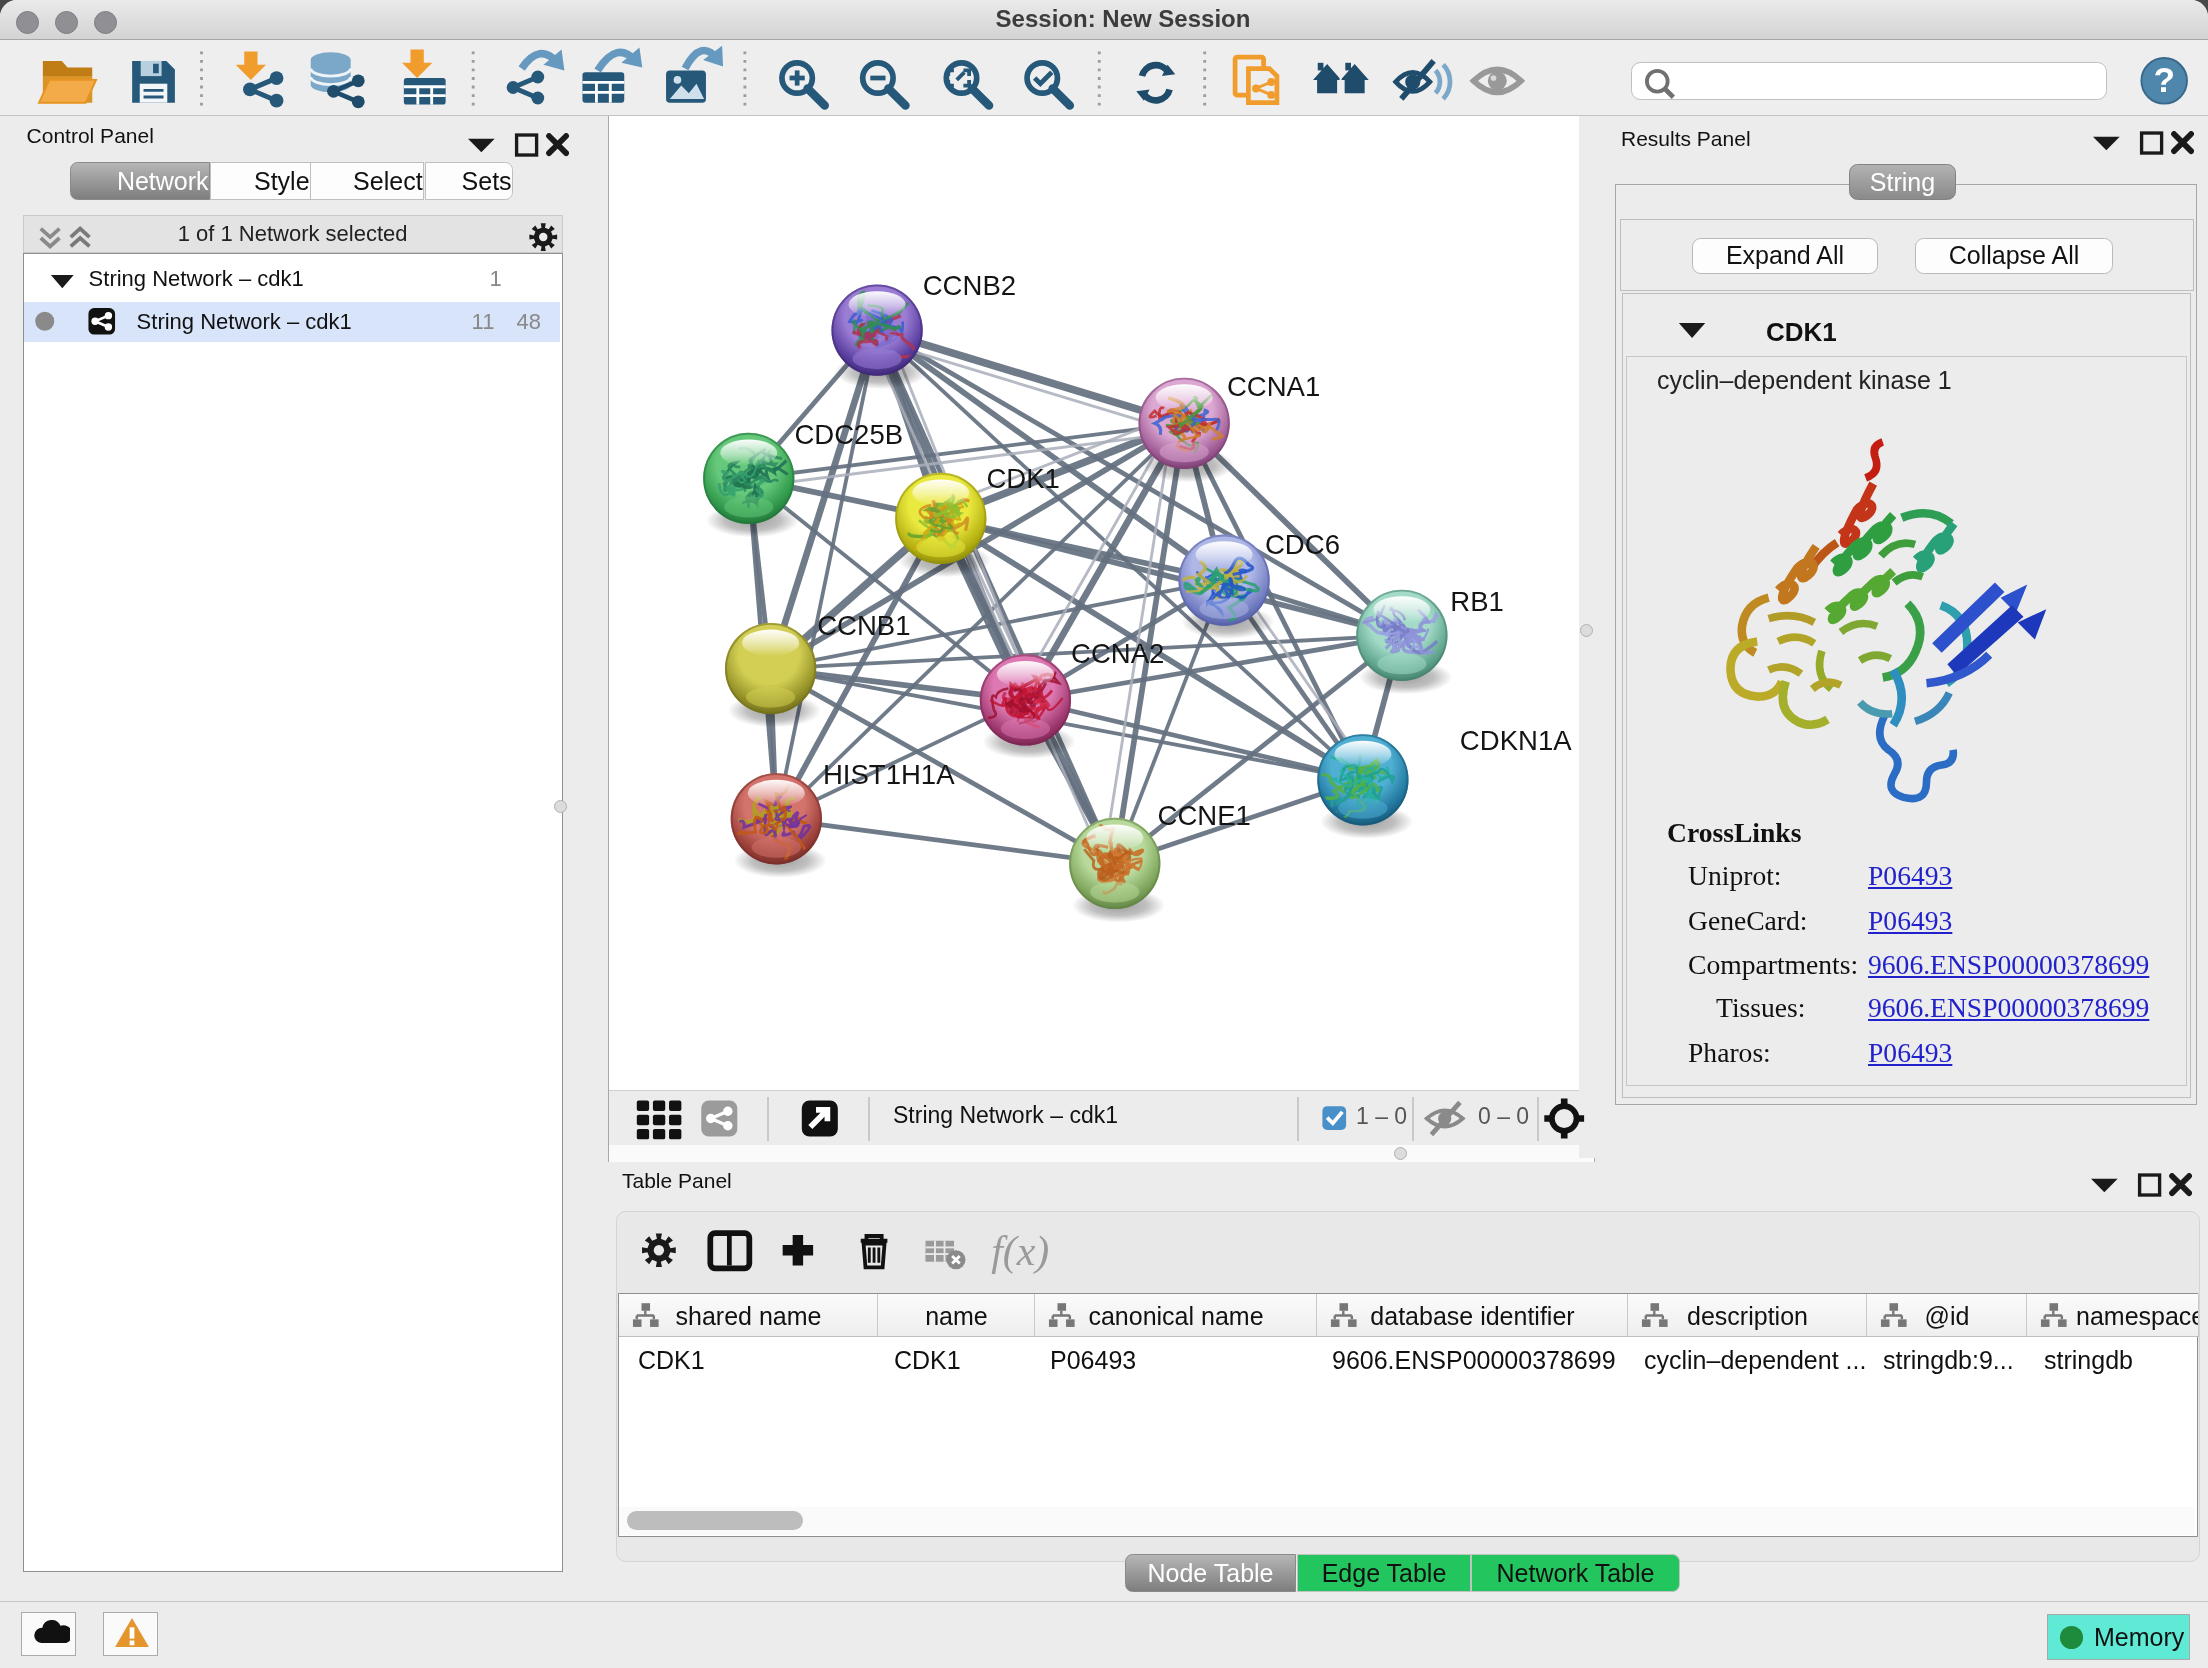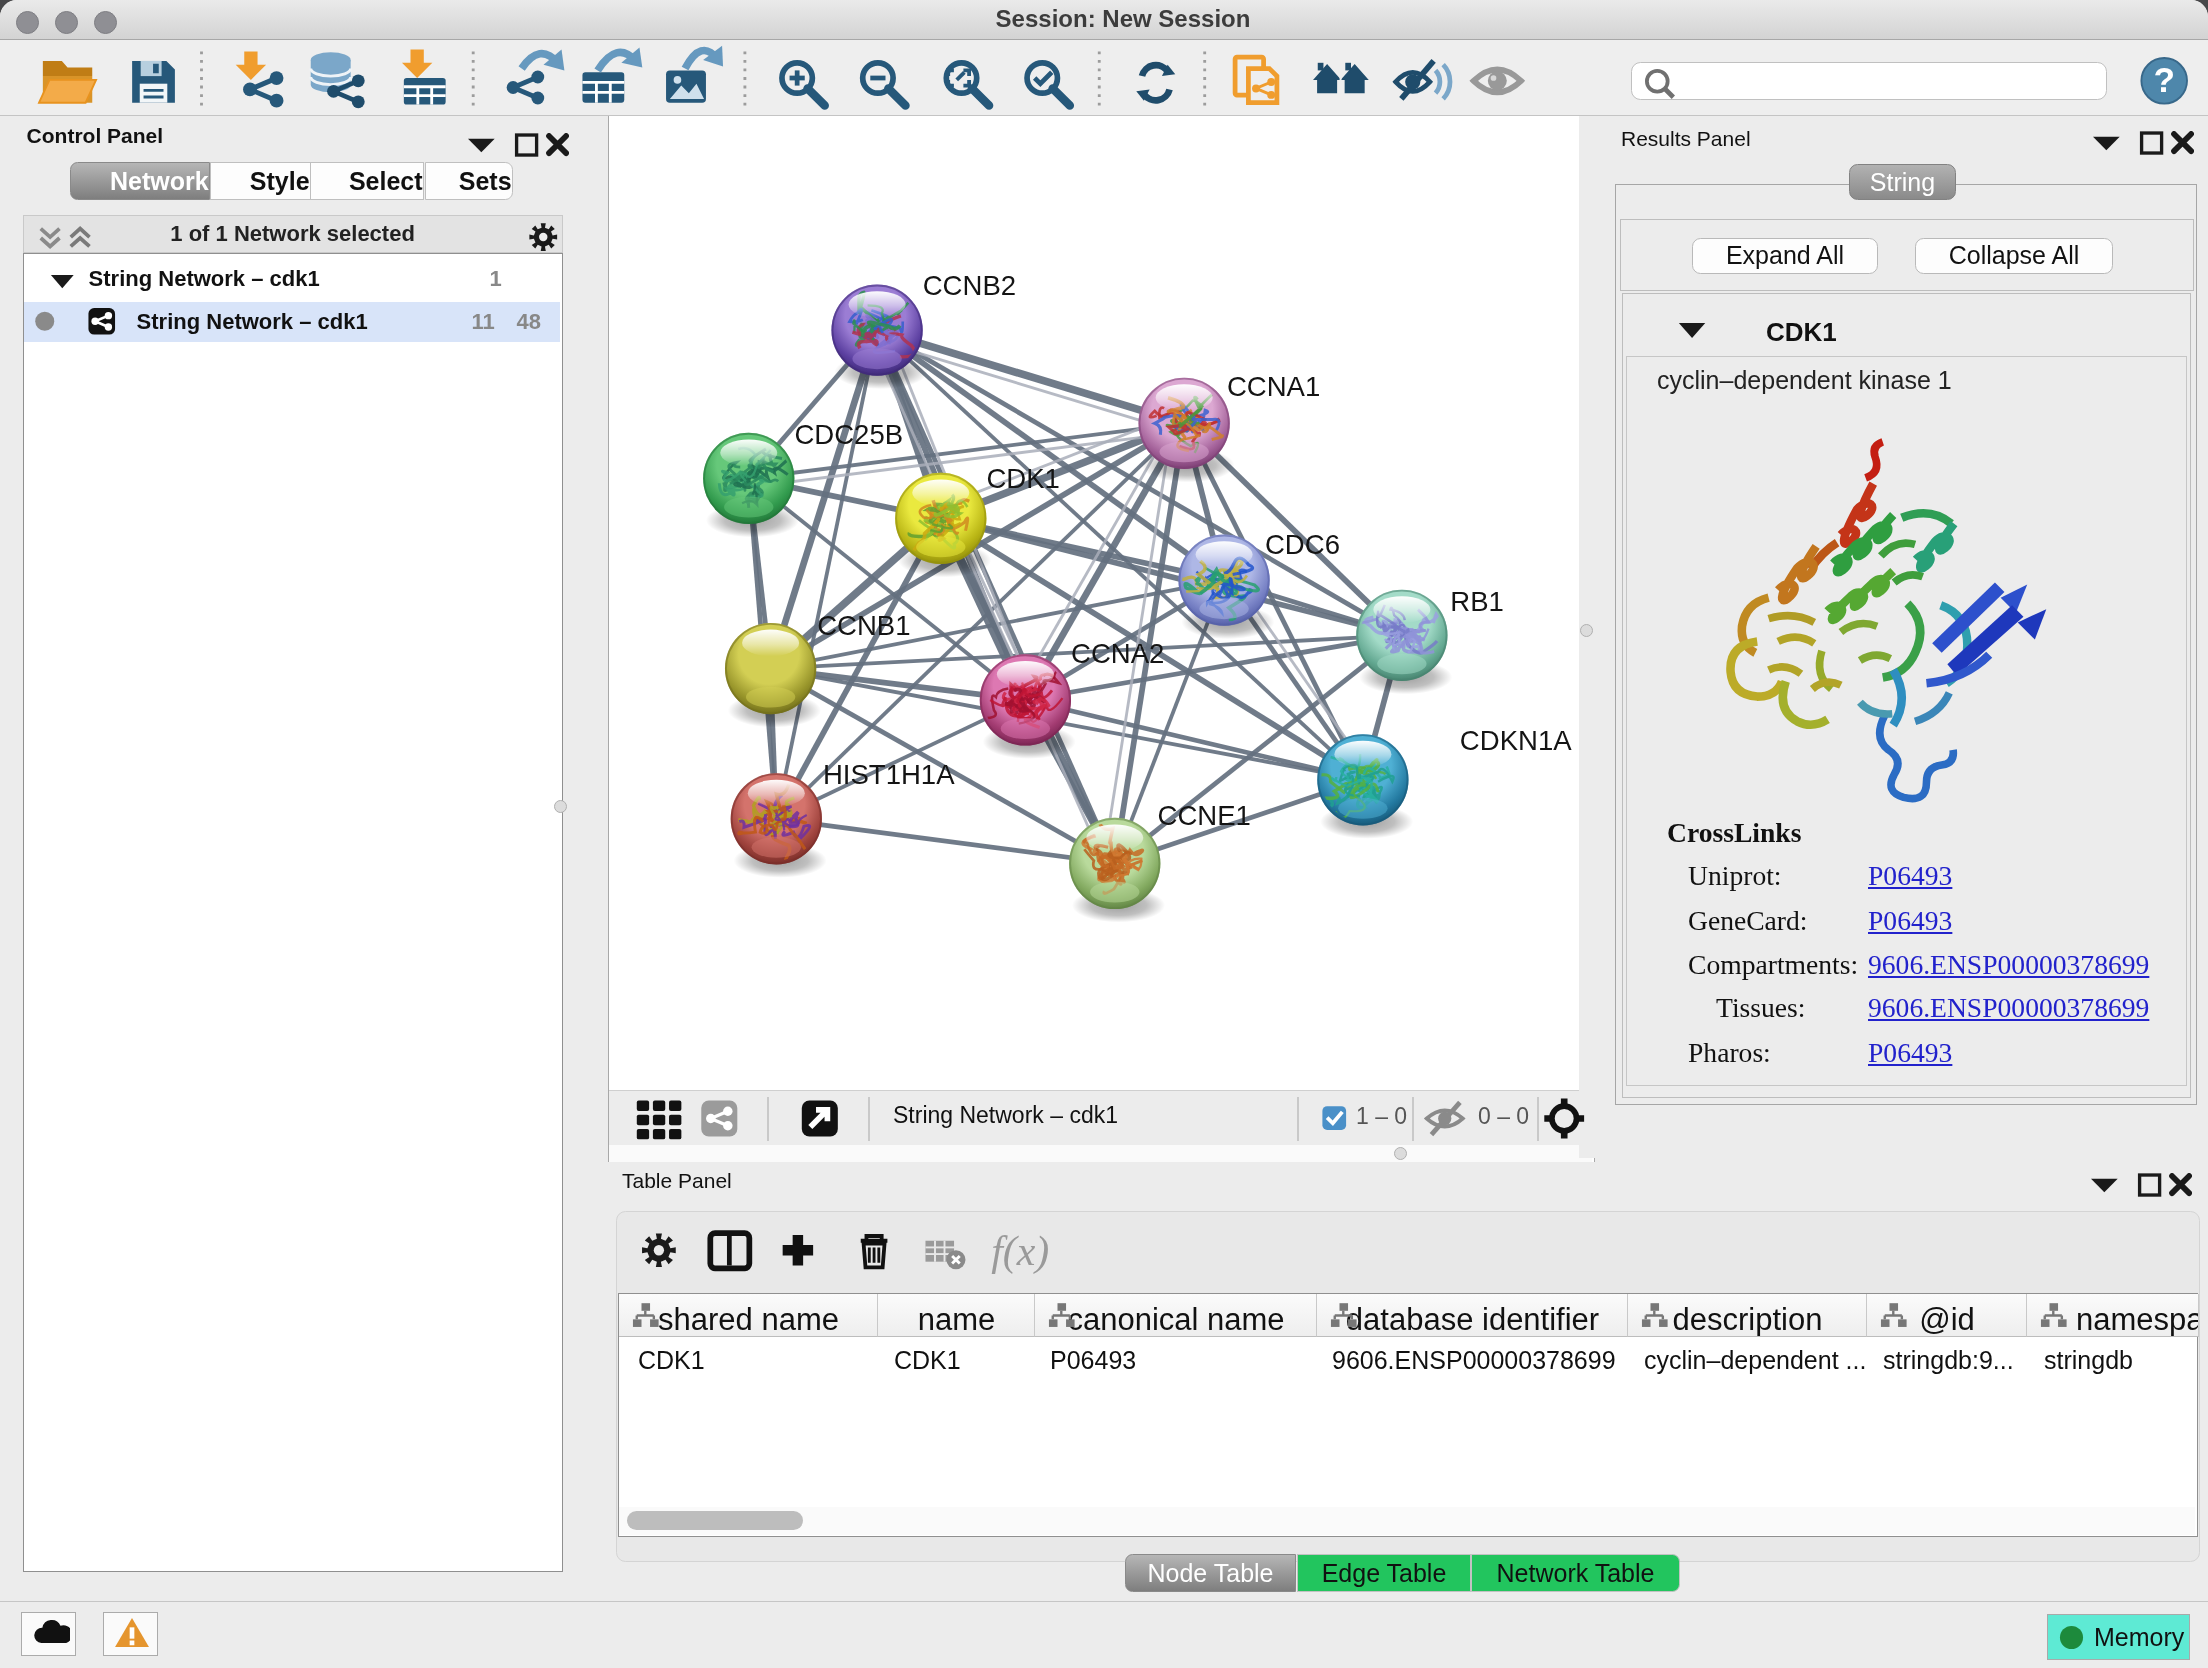--- a/index.html
+++ b/index.html
@@ -12,21 +12,21 @@
 .tl { position:absolute; top:10.5px; width:23px; height:23px; border-radius:50%;
   background:#8f8f94; border:1px solid #7e7e83; }
 #title { position:absolute; top:0; left:0; width:2208px; height:38px; line-height:38px;
   text-align:center; font-size:24px; color:#3c3c3c; font-weight:600; text-indent:38px; }
 #toolbar { position:absolute; left:0; top:40px; width:2208px; height:76px;
   background:#eeeeee; border-bottom:1.9px solid #c4c4c4; }
 #searchbox { position:absolute; left:1631px; top:22px; width:476px; height:38px;
   background:#fff; border:1.9px solid #c0c0c0; border-radius:9.5px; }
 .ptitle { position:absolute; font-size:21px; color:#111; }
 
-#cpanel { position:absolute; left:7.6px; top:116px; width:561px; height:1470px;font-weight:bold; }
+#cpanel { position:absolute; left:7.6px; top:116px; width:561px; height:1470px; }
 .tab { position:absolute; top:46px; height:38px; font-size:25px; text-align:right;
   background:#fdfdfd; border:1px solid #bfbfbf; color:#111; line-height:36px; }
 #bar1 { position:absolute; left:15px; top:99px; width:540px; height:38px;
   background:#e3e3e3; border:1px solid #c9c9c9; font-size:22px; color:#222;
   text-align:center; line-height:36px; }
 #tree { position:absolute; left:15px; top:137px; width:540px; height:1319px;
   background:#fff; border:1.9px solid #8f8f8f; }
 .trow { position:absolute; left:0; width:536px; height:40px; font-size:22px; color:#111; }
 
 #netpanel { position:absolute; left:590px; top:116px; width:987px; height:1046px;
@@ -49,21 +49,21 @@
 .xl { position:absolute; font-family:"Liberation Serif", serif; font-size:27.6px; color:#111; }
 .xv { position:absolute; left:252px; font-family:"Liberation Serif", serif; font-size:27.6px;
   color:#2222cc; text-decoration:underline; }
 
 #tpanel { position:absolute; left:569px; top:1162px; width:1640px; height:438px; background:#ececec; }
 #tbox { position:absolute; left:47px; top:49px; width:1584px; height:351px;
   background:#e8e8e8; border:1px solid #d4d4d4; border-radius:9.5px; }
 #ttable { position:absolute; left:1px; top:81px; width:1580px; height:244px;
   background:#fff; border:1.9px solid #8f8f8f; }
 .th { position:absolute; top:0; height:43px; border-right:1.9px solid #c9c9c9; overflow:hidden; border-bottom:1.9px solid #bdbdbd;
-  font-size:31px; color:#111; background:linear-gradient(#fbfbfb,#eeeeee); }
+  font-size:25px; color:#111; background:linear-gradient(#fbfbfb,#eeeeee); }
 .th span { position:absolute; top:7.6px; }
 .td { position:absolute; top:52px; font-size:25px; color:#111; }
 .btab { position:absolute; top:392px; height:38px; font-size:25px; text-align:center;
   line-height:36px; background:#22c55e; border:1px solid #c2c2c2; color:#111; z-index:4; }
 
 #statusbar { position:absolute; left:0; top:1601px; width:2208px; height:68px;
   background:#ececec; border-top:1.9px solid #c6c6c6; }
 #membtn { position:absolute; left:2047px; top:12.4px; width:143px; height:46px;
   background:#5eead4; border:1.9px solid #a9a9a9; font-size:25px; color:#111; }
 .sqicon { position:absolute; top:9.5px; width:55px; height:44px; background:#fafafa;

